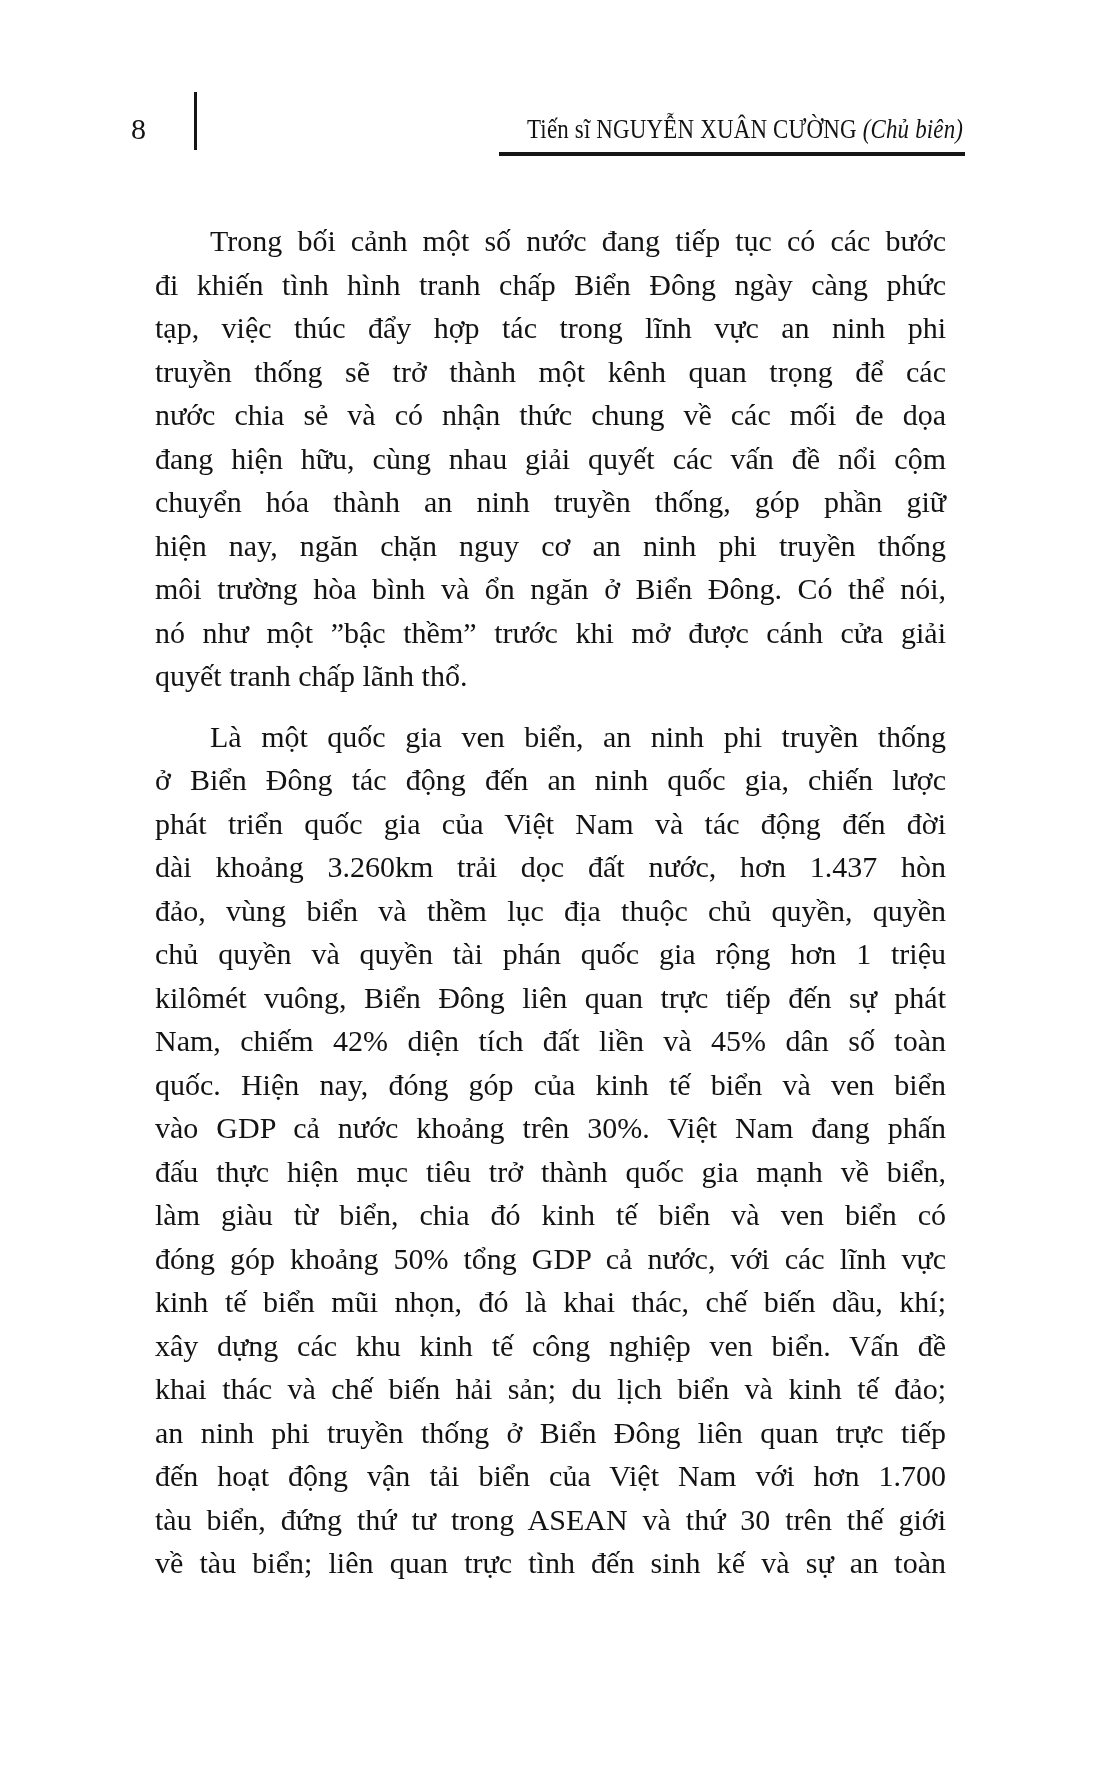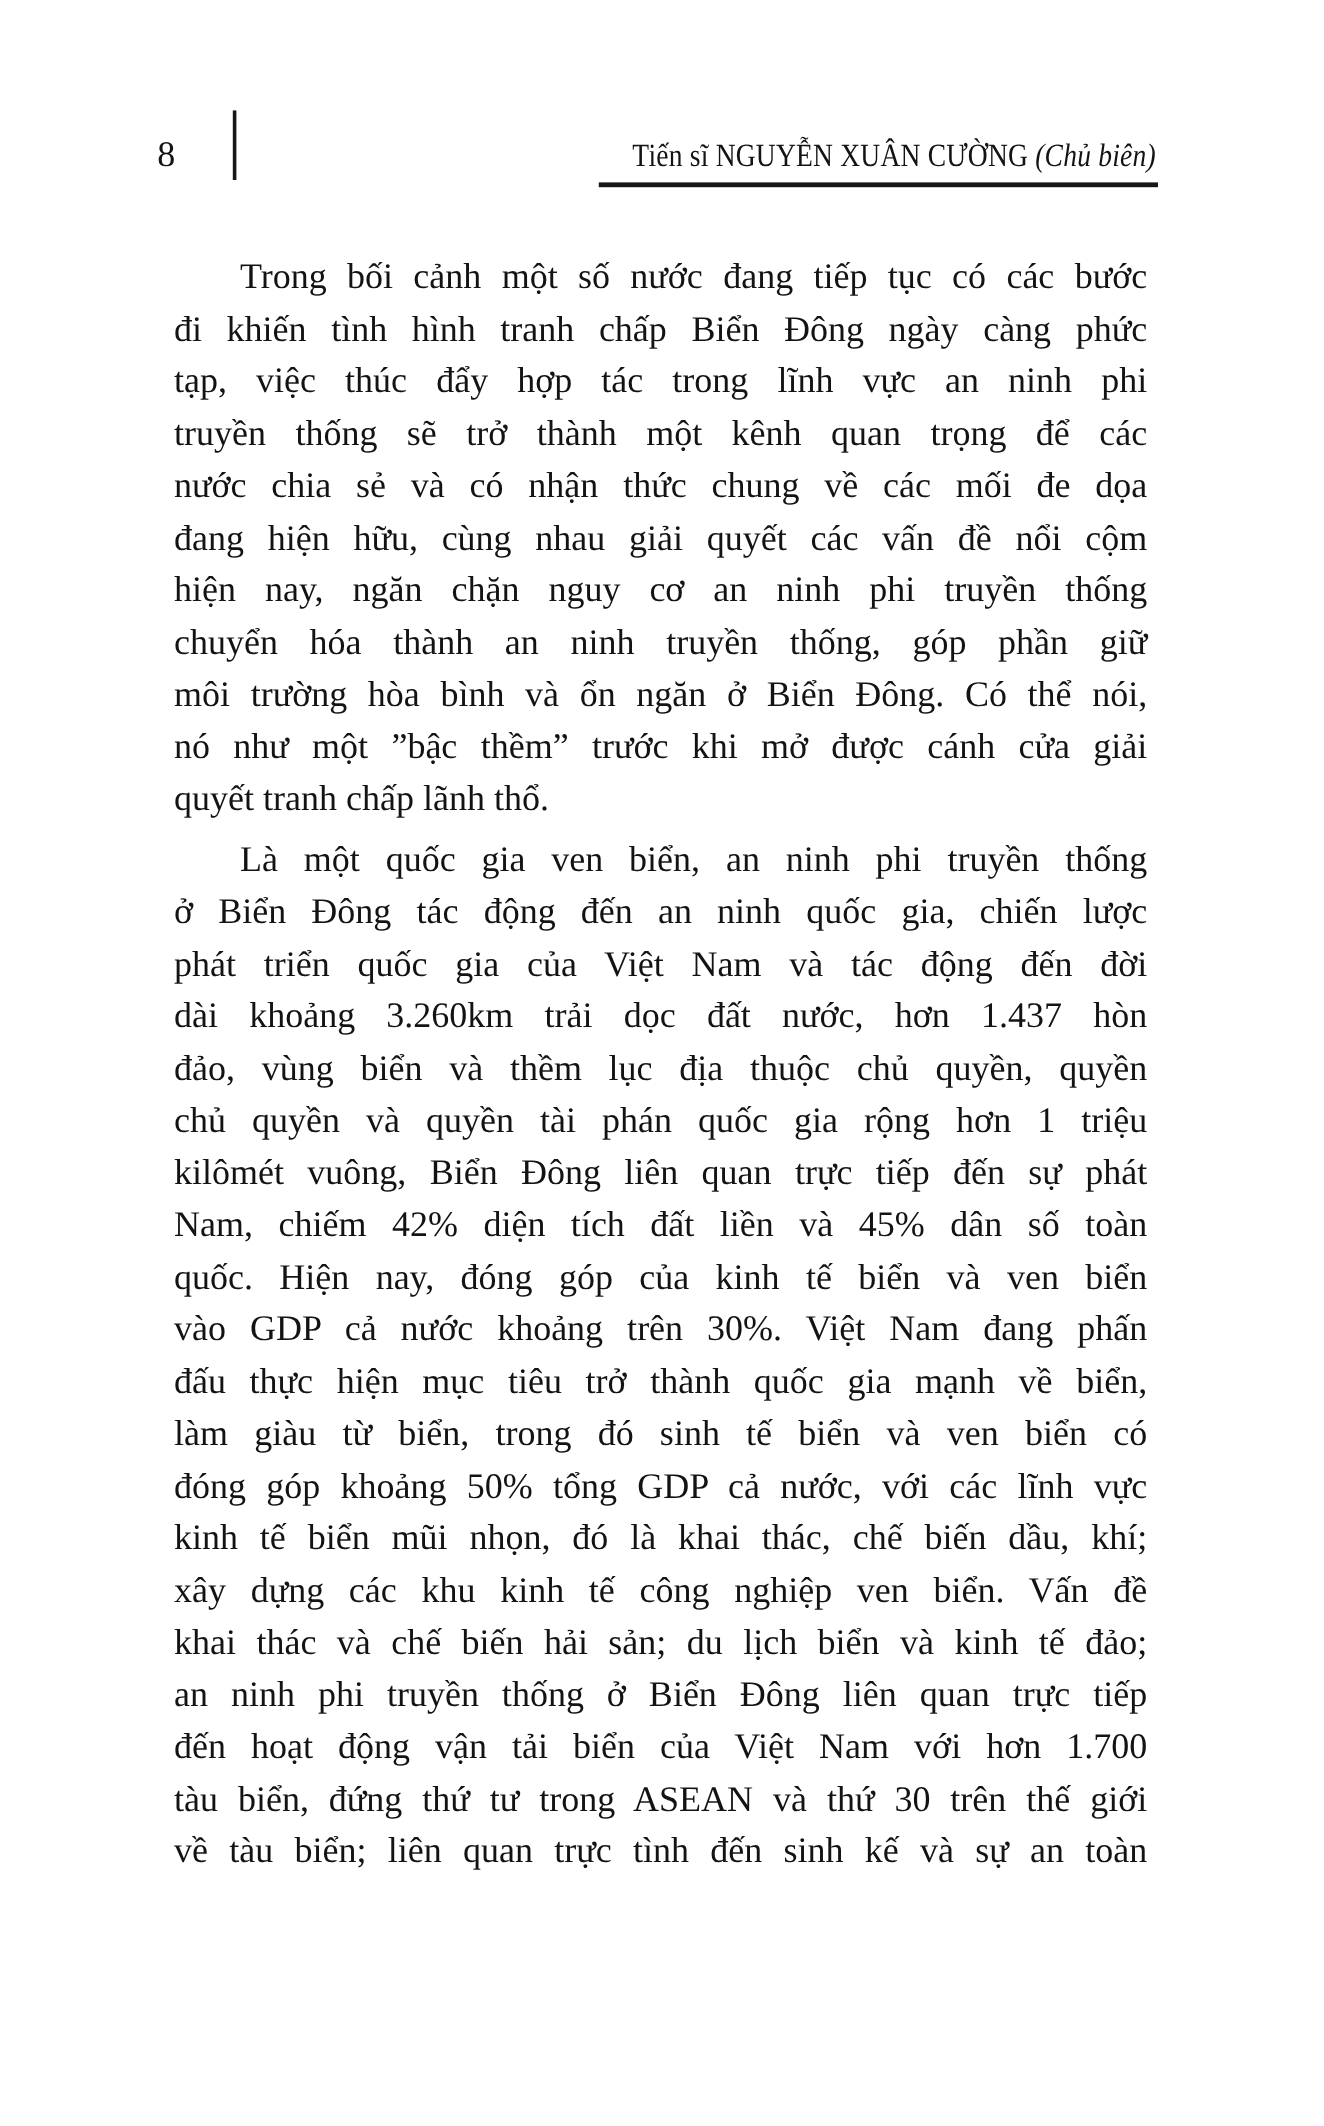--- a/index.html
+++ b/index.html
@@ -52,21 +52,21 @@
   }
   
   .body-text {
     position: absolute;
     left: 138px;
     top: 202px;
     width: 825px;
     font-size: 30px;
     line-height: 43.5px;
   }
-  .paragraph { margin: 7px; }
+  .paragraph { margin: 17px; }
   .line {
     text-align: justify;
     text-align-last: justify;
   }
   .line.first { text-indent: 55px; }
   .line.last  { text-align-last: left; }
 </style>
 </head>
 <body>
 
@@ -83,39 +83,39 @@
   <div class="header-rule"></div>
 
   <main class="body-text">
       <div class="paragraph">
         <div class="line first">Trong bối cảnh một số nước đang tiếp tục có các bước</div>
         <div class="line">đi khiến tình hình tranh chấp Biển Đông ngày càng phức</div>
         <div class="line">tạp, việc thúc đẩy hợp tác trong lĩnh vực an ninh phi</div>
         <div class="line">truyền thống sẽ trở thành một kênh quan trọng để các</div>
         <div class="line">nước chia sẻ và có nhận thức chung về các mối đe dọa</div>
         <div class="line">đang hiện hữu, cùng nhau giải quyết các vấn đề nổi cộm</div>
+        <div class="line">chuyển hóa thành an ninh truyền thống, góp phần giữ</div>
         <div class="line">hiện nay, ngăn chặn nguy cơ an ninh phi truyền thống</div>
-        <div class="line">chuyển hóa thành an ninh truyền thống, góp phần giữ</div>
         <div class="line">môi trường hòa bình và ổn ngăn ở Biển Đông. Có thể nói,</div>
         <div class="line">nó như một ”bậc thềm” trước khi mở được cánh cửa giải</div>
         <div class="line last">quyết tranh chấp lãnh thổ.</div>
       </div>
       <div class="paragraph">
         <div class="line first">Là một quốc gia ven biển, an ninh phi truyền thống</div>
         <div class="line">ở Biển Đông tác động đến an ninh quốc gia, chiến lược</div>
         <div class="line">phát triển quốc gia của Việt Nam và tác động đến đời</div>
         <div class="line">dài khoảng 3.260km trải dọc đất nước, hơn 1.437 hòn</div>
         <div class="line">đảo, vùng biển và thềm lục địa thuộc chủ quyền, quyền</div>
         <div class="line">chủ quyền và quyền tài phán quốc gia rộng hơn 1 triệu</div>
         <div class="line">kilômét vuông, Biển Đông liên quan trực tiếp đến sự phát</div>
         <div class="line">Nam, chiếm 42% diện tích đất liền và 45% dân số toàn</div>
         <div class="line">quốc. Hiện nay, đóng góp của kinh tế biển và ven biển</div>
         <div class="line">vào GDP cả nước khoảng trên 30%. Việt Nam đang phấn</div>
         <div class="line">đấu thực hiện mục tiêu trở thành quốc gia mạnh về biển,</div>
-        <div class="line">làm giàu từ biển, trong đó sinh tế biển và ven biển có</div>
+        <div class="line">làm giàu từ biển, chia đó kinh tế biển và ven biển có</div>
         <div class="line">đóng góp khoảng 50% tổng GDP cả nước, với các lĩnh vực</div>
         <div class="line">kinh tế biển mũi nhọn, đó là khai thác, chế biến dầu, khí;</div>
         <div class="line">xây dựng các khu kinh tế công nghiệp ven biển. Vấn đề</div>
         <div class="line">khai thác và chế biến hải sản; du lịch biển và kinh tế đảo;</div>
         <div class="line">an ninh phi truyền thống ở Biển Đông liên quan trực tiếp</div>
         <div class="line">đến hoạt động vận tải biển của Việt Nam với hơn 1.700</div>
         <div class="line">tàu biển, đứng thứ tư trong ASEAN và thứ 30 trên thế giới</div>
         <div class="line">về tàu biển; liên quan trực tình đến sinh kế và sự an toàn</div>
       </div>
     </main>

